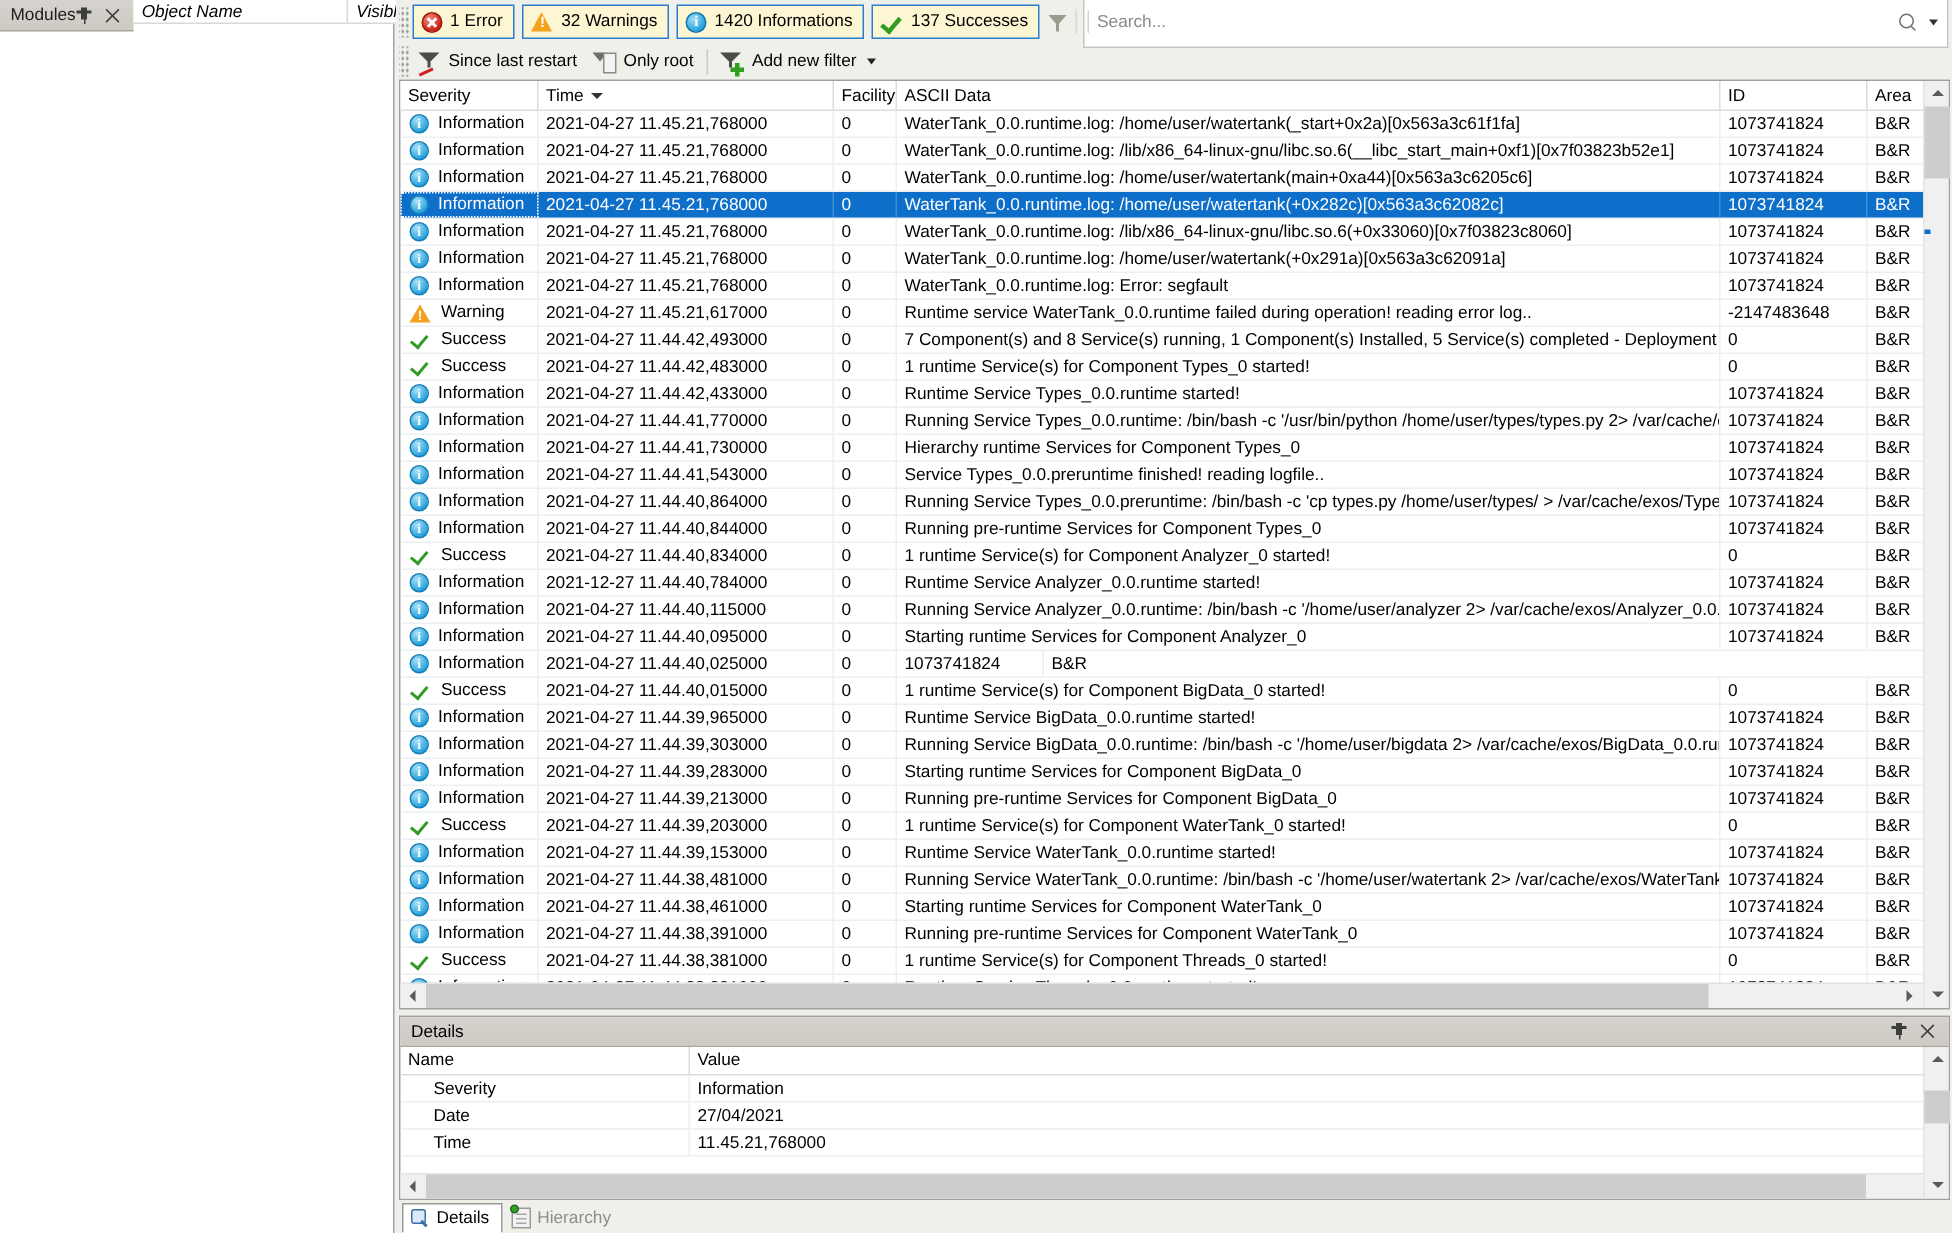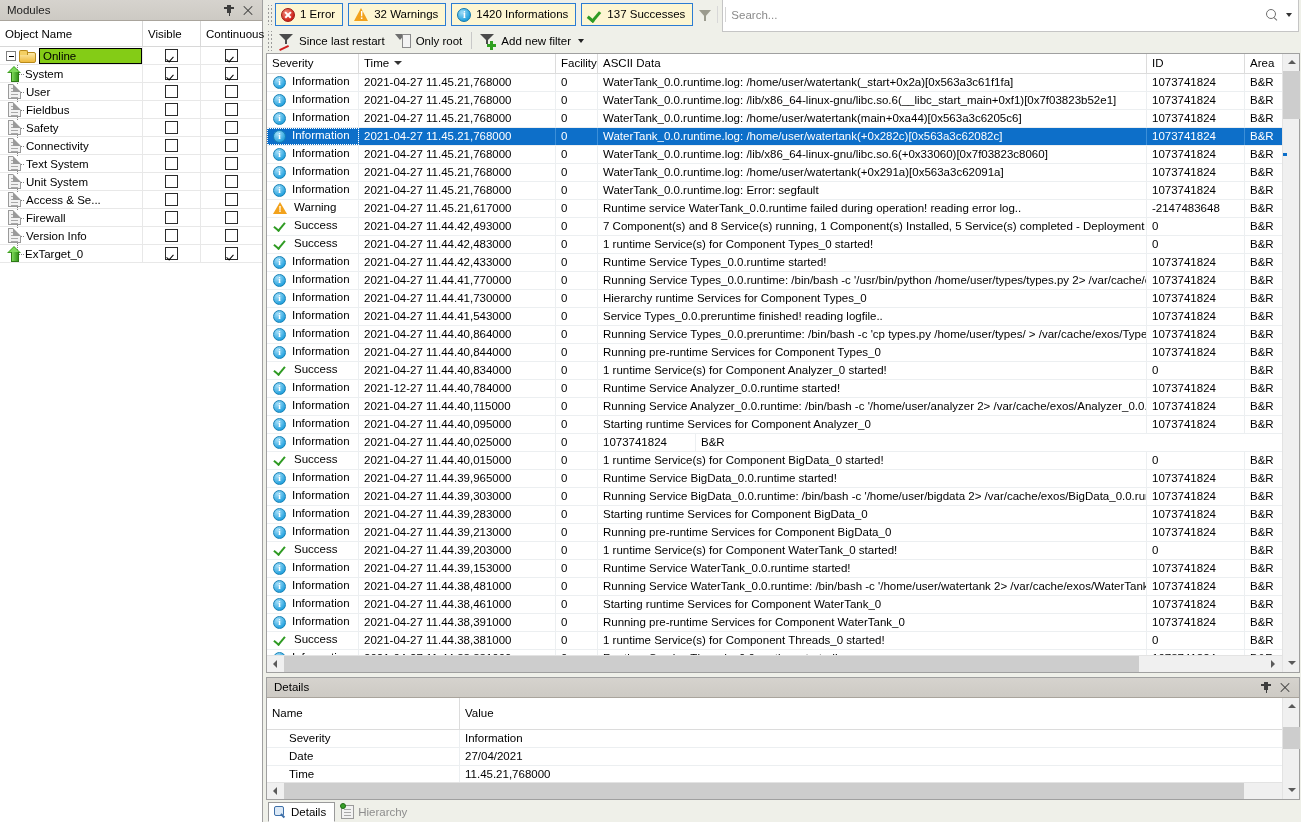--- a/index.html
+++ b/index.html
@@ -21,21 +21,21 @@
     background: #eff0e9;
   }
 
   
   #modules-panel {
     position: absolute;
     left: 0; top: 0;
     width: 263px; height: 822px;
     background: #ffffff;
     border-right: 1px solid #a0a0a0;
-    display: flex; flex-direction: column;
+    display: flex; flex-direction: row;
   }
   .panel-title {
     height: 21px;
     background: linear-gradient(to bottom, #d6d3ce 0%, #cdcac4 100%);
     border-bottom: 1px solid #a9a49c;
     display: flex; align-items: center;
     padding: 0 4px 0 7px;
     font-size: 11.5px;
     color: #1d1d1d;
     user-select: none;
@@ -62,24 +62,25 @@
   .x-ico { position: relative; }
   .x-ico::before, .x-ico::after {
     content: ""; position: absolute; left: 0px; top: 6px;
     width: 12px; height: 1px; background: #3d3d3d;
   }
   .x-ico::before { transform: rotate(45deg); }
   .x-ico::after  { transform: rotate(-45deg); }
 
   
   .tree-head {
-    display: flex; height: 26px; align-items: stretch;
+    display: flex; height: 16px; align-items: stretch;
     background: #ffffff;
     border-bottom: 1px solid #d8d8d8;
     font-size: 11.5px;
+    font-style: italic;
   }
   .tree-head > div {
     display: flex; align-items: center;
     padding-left: 5px;
     border-right: 1px solid #d8d8d8;
     color: #000;
     user-select: none;
   }
   .th-name { width: 143px; }
   .th-vis  { width: 58px; justify-content: flex-start; padding-left: 4px; }
@@ -424,21 +425,21 @@
     height: 20px; flex: 0 0 auto;
     background: linear-gradient(to bottom, #d6d3ce 0%, #cdcac4 100%);
     border-bottom: 1px solid #a9a49c;
     display: flex; align-items: center; padding: 0 4px 0 7px;
     font-size: 11.5px; user-select: none;
   }
   .det-title .t { flex: 1 1 auto; }
   .det-grid-wrap { flex: 1 1 auto; display: flex; min-height: 0; }
   .det-grid { flex: 1 1 auto; min-width: 0; display: flex; flex-direction: column; }
   .det-head {
-    display: flex; height: 32px; flex: 0 0 auto; border-bottom: 1px solid #dcdcdc; font-size: 11.5px;
+    display: flex; height: 19px; flex: 0 0 auto; border-bottom: 1px solid #dcdcdc; font-size: 11.5px;
   }
   .det-head > div { display: flex; align-items: center; padding-left: 5px; border-right: 1px solid #dcdcdc; }
   .det-head > div:last-child { border-right: none; }
   .dc-name { width: 193px; flex: 0 0 auto; }
   .dc-val  { flex: 1 1 auto; min-width: 0; }
   .det-body { flex: 1 1 auto; overflow: hidden; }
   .d-row { display: flex; height: 18px; border-bottom: 1px solid #eceff1; font-size: 11.5px; }
   .d-row > div { display: flex; align-items: center; overflow: hidden; white-space: nowrap; }
   .d-row .dc-name { padding-left: 22px; border-right: 1px solid #eceff1; }
   .d-row .dc-val { padding-left: 5px; }

